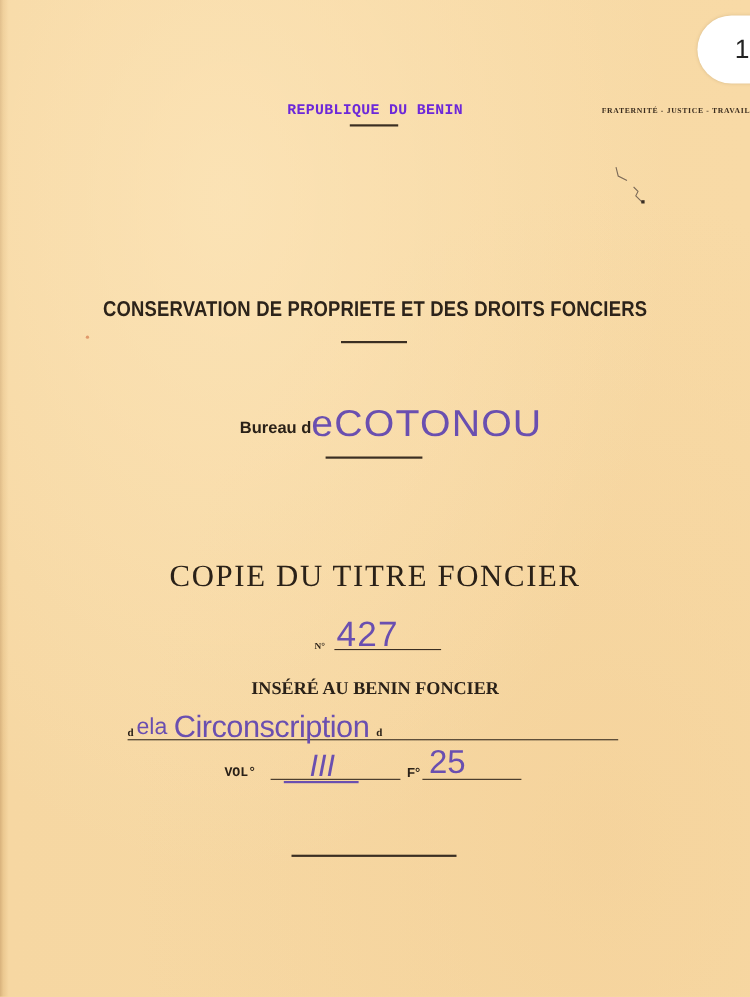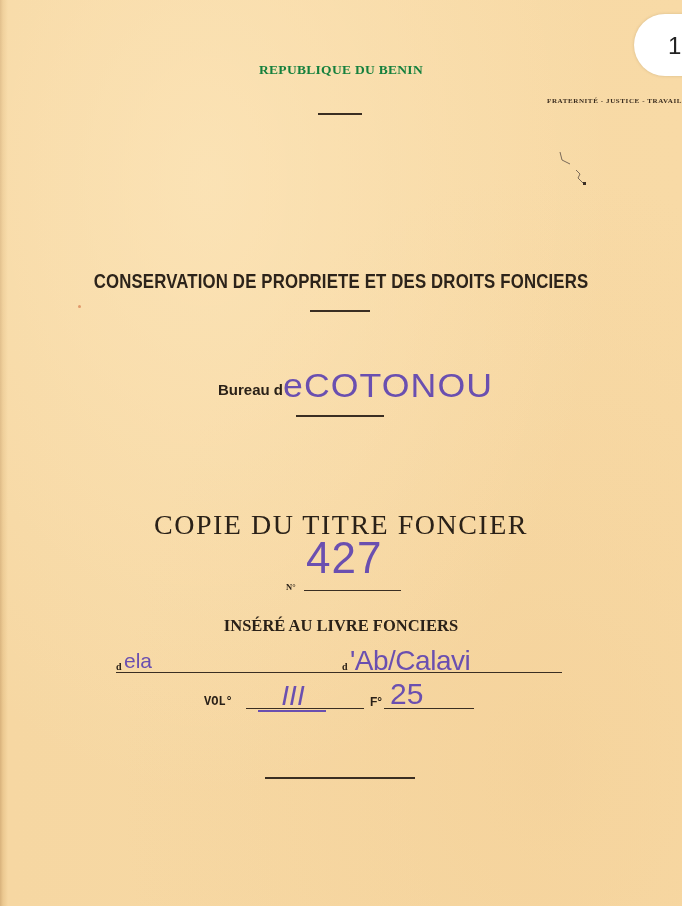--- a/index.html
+++ b/index.html
@@ -17,33 +17,33 @@
     .center { left: 0; right: 0; text-align: center; }
     .page-badge {
       position: absolute; left: 634px; top: 14px; width: 80px; height: 62px;
       background: #ffffff; border-radius: 31px;
       box-shadow: 0 0 3px rgba(120,90,50,0.25);
     }
     .page-badge span {
       position: absolute; left: 34px; top: 18px;
       font-family: "Liberation Sans", sans-serif; font-size: 24px; color: #222;
     }
-    .rep-title { top: 62px; font-family: Liberation Serif, serif; font-weight: bold; font-size: 13.5px; letter-spacing: 0.3px; color: #15803d; }
+    .rep-title { top: 94px; font-family: Liberation Mono, monospace; font-weight: bold; font-size: 13.5px; letter-spacing: 0.3px; color: #6d28d9; }
     .rep-motto { top: 97px; font-family: "Liberation Serif", serif; font-weight: bold; font-size: 7px; letter-spacing: 0.6px; color: #3a2c1e; text-align: right; }
     .rule { position: absolute; height: 2px; background: #3a2e22; }
     .cons-title { top: 270px; font-family: "Liberation Sans", sans-serif; font-weight: bold; font-size: 19.5px; transform: scaleX(0.86); transform-origin: center; letter-spacing: 0.2px; color: #2c231a; }
     .bureau-row { position: absolute; top: 368px; left: 218px; display: flex; align-items: flex-end; }
     .bureau-label { font-family: Liberation Sans, sans-serif; font-weight: bold; font-size: 15px; color: #2a2118; margin-bottom: 4px; }
     .hand { font-family: "Liberation Sans", sans-serif; color: #6a4fb0; font-weight: normal; }
     .bureau-value { font-size: 34px; letter-spacing: 1px; line-height: 34px; transform: scaleX(1.05); transform-origin: left; }
     .copie-title { top: 509px; font-family: "Liberation Serif", serif; font-size: 28px; letter-spacing: 1.5px; color: #2a2118; }
     .num-row { position: absolute; top: 558px; left: 286px; width: 115px; height: 36px; }
     .num-label { position: absolute; left: 0; bottom: 2px; font-family: "Liberation Serif", serif; font-weight: bold; font-size: 8.5px; }
     .num-line { position: absolute; left: 18px; right: 0; bottom: 3px; height: 1.5px; background: #3a2e22; }
-    .num-value { position: absolute; left: 20px; bottom: 20px; font-size: 44px; line-height: 32px; letter-spacing: 1px; }
+    .num-value { position: absolute; left: 20px; bottom: 2px; font-size: 32px; line-height: 32px; letter-spacing: 1px; }
     .livre-title { top: 616px; font-family: "Liberation Serif", serif; font-weight: bold; font-size: 16.5px; color: #2a2118; }
     .circ-row { position: absolute; top: 640px; left: 116px; width: 446px; height: 36px; }
     .circ-line { position: absolute; left: 0; right: 0; bottom: 3px; height: 1.5px; background: #3a2e22; }
     .circ-small { position: absolute; bottom: 4px; font-family: "Liberation Serif", serif; font-weight: bold; font-size: 10px; }
     .circ-hand-small { position: absolute; bottom: 3px; font-size: 21px; }
     .circ-hand { position: absolute; bottom: 1px; font-size: 28px; line-height: 28px; letter-spacing: -0.5px; }
     .vol-row { position: absolute; top: 676px; left: 204px; width: 270px; height: 36px; }
     .vol-label { position: absolute; left: 0; bottom: 3px; font-family: Liberation Mono, monospace; font-weight: bold; font-size: 12px; }
     .vol-line { position: absolute; left: 42px; width: 118px; bottom: 3px; height: 1.5px; background: #3a2e22; }
     .vol-value { position: absolute; left: 60px; width: 58px; bottom: 2px; font-size: 28px; line-height: 28px; text-align: center; font-style: italic; }
@@ -81,28 +81,28 @@
 <div class="rule" style="left:296px; top:415px; width:88px;"></div>
 
 <div class="abs center copie-title">COPIE DU TITRE FONCIER</div>
 
 <div class="num-row">
   <span class="num-label">N°</span>
   <div class="num-line"></div>
   <span class="hand num-value">427</span>
 </div>
 
-<div class="abs center livre-title">INSÉRÉ AU LIVRE FONCIERS</div>
+<div class="abs center livre-title">INSÉRÉ AU BENIN FONCIER</div>
 
 <div class="circ-row">
   <div class="circ-line"></div>
   <span class="circ-small" style="left:0;">d</span>
   <span class="hand circ-hand-small" style="left:8px;">ela</span>
+  <span class="hand circ-hand" style="left:42px;">Circonscription</span>
   <span class="circ-small" style="left:226px;">d</span>
-  <span class="hand circ-hand" style="left:234px;">'Ab/Calavi</span>
 </div>
 
 <div class="vol-row">
   <span class="vol-label">VOL°</span>
   <div class="vol-line"></div>
   <span class="hand vol-value">III</span>
   <div class="vol-bar"></div>
   <span class="fo-label">F°</span>
   <div class="fo-line"></div>
   <span class="hand fo-value">25</span>

